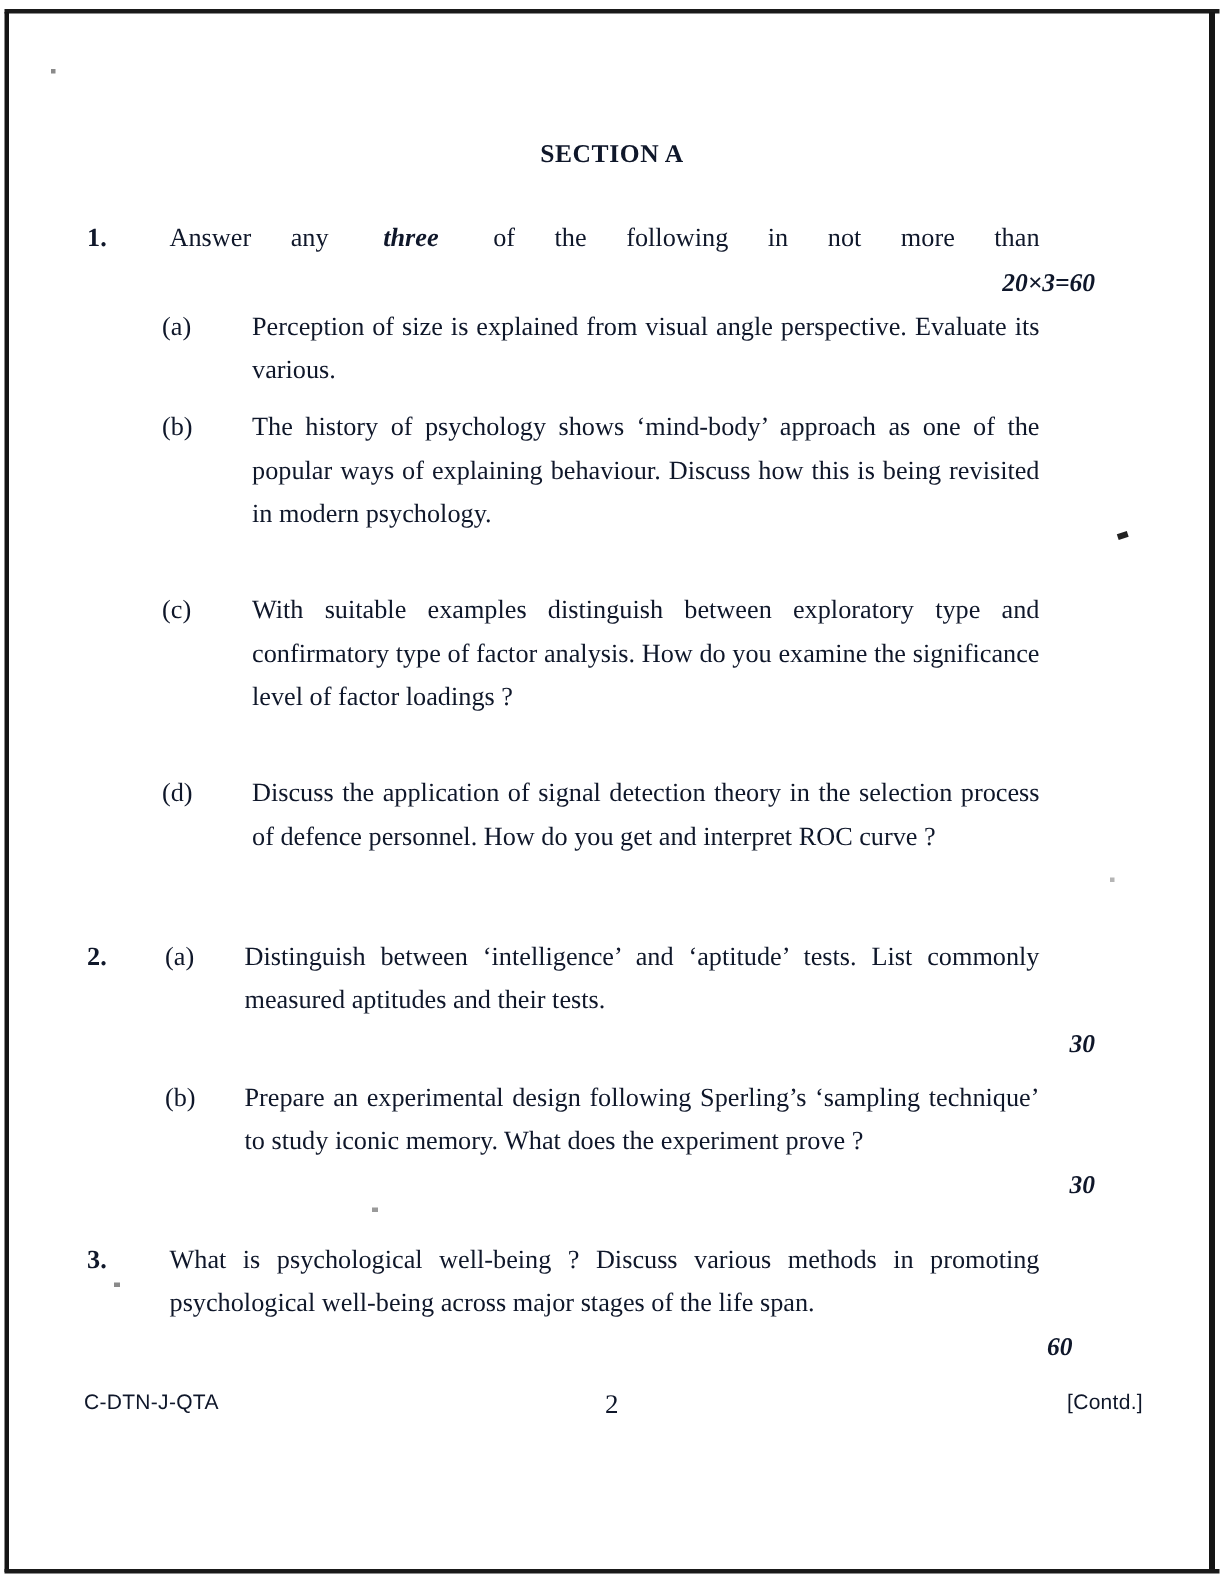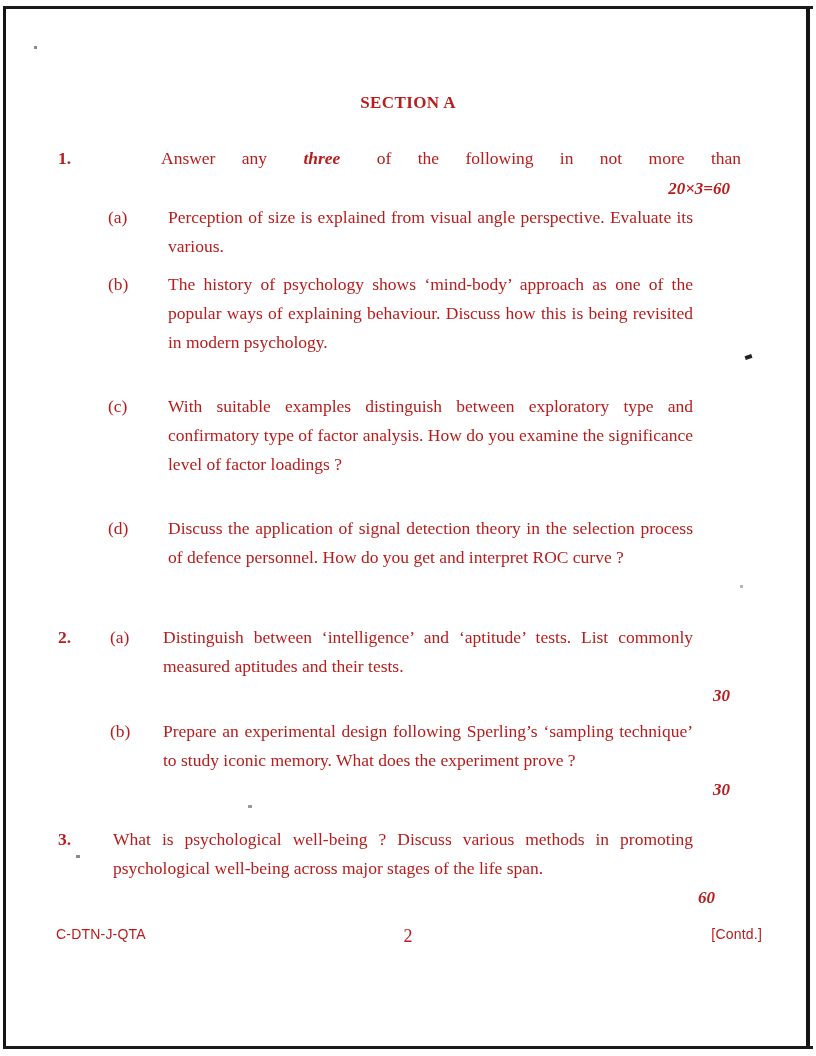--- a/index.html
+++ b/index.html
@@ -7,21 +7,21 @@
     padding: 0;
     background: #ffffff;
   }
   #page {
     position: relative;
     width: 816px;
     height: 1056px;
     background: #ffffff;
     overflow: hidden;
     font-family: "Liberation Serif", "DejaVu Serif", serif;
-    color: #b91c1c;
+    color: #0f172a;
   }
 
   
   .scan-edge-left {
     position: absolute;
     left: 3px; top: 8px;
     width: 3px; height: 1040px;
     background: #141414;
   }
   .scan-edge-top {
@@ -101,21 +101,20 @@
   .sub-body {
     position: absolute;
     text-align: justify;
     text-justify: inter-word;
   }
 
   
   .justify-all {
     text-align: justify;
     text-align-last: justify;
-    margin-left: 48px;
   }
 
   .marks {
     position: absolute;
     font-style: italic;
     font-weight: bold;
     font-size: 17px;
     text-align: right;
     width: 90px;
   }

